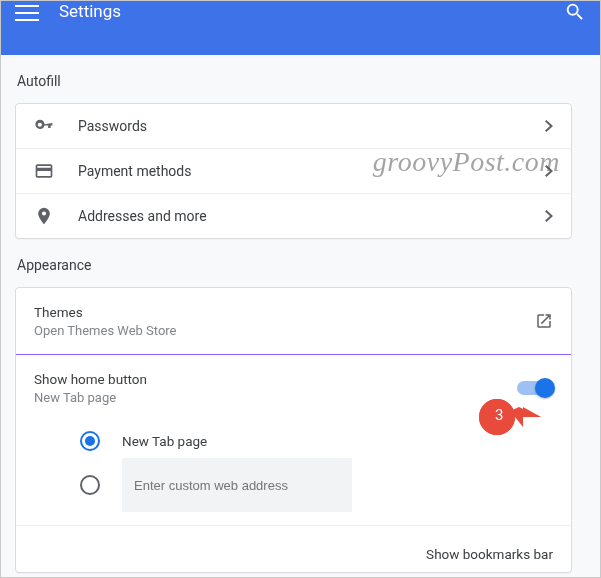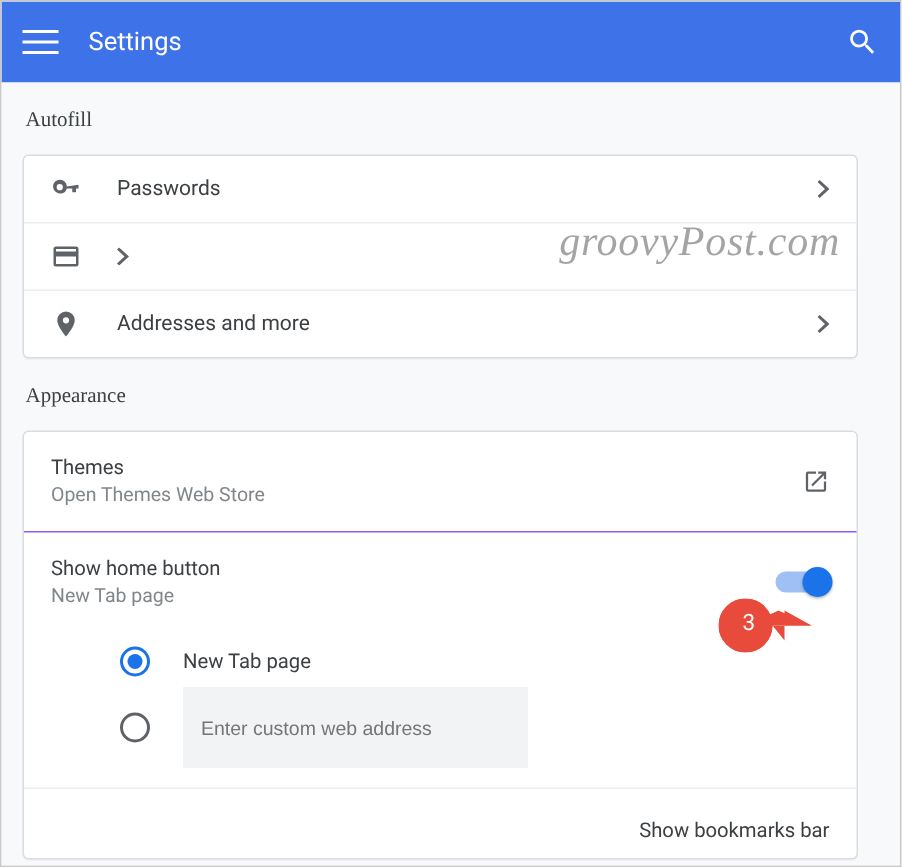--- a/index.html
+++ b/index.html
@@ -12,22 +12,22 @@
     height: 578px;
     overflow: hidden;
     position: relative;
     border: 1px solid #c9c9c9;
   }
   .header {
     background: #3e72e8;
     color: #fff;
     height: 54px;
     display: flex;
-    align-items: center;
-    padding: 12px 14px;
+    align-items: flex-start;
+    padding: 0 14px;
   }
   .menu-icon {
     width: 24px;
     height: 24px;
     display: flex;
     flex-direction: column;
     justify-content: center;
     gap: 5px;
     cursor: pointer;
     margin-right: 20px;
@@ -44,21 +44,20 @@
   }
   .scroll-inner {
     padding: 0 14px 0 14px;
     width: 585px;
   }
 
   .section-title {
     font-size: 14px;
     color: #3c4043;
     padding: 18px 2px 14px 2px;
-    font-family: Liberation Serif, serif;
   }
 
   .card {
     background: #fff;
     border: 1px solid #dadce0;
     border-radius: 4px;
     box-shadow: 0 1px 0 rgba(0,0,0,0.03);
   }
 
   .list-item {
@@ -176,20 +175,21 @@
           </svg>
         <div class="item-label">Passwords</div>
         <svg class="chevron" viewBox="0 0 8 12">
             <path d="M0 1.4L1.4 0 8 6l-6.6 6L0 10.6 5 6z"></path>
           </svg>
       </div>
       <div class="list-item">
         <svg class="item-icon" viewBox="0 0 24 24">
             <path d="M20 4H4a2 2 0 00-2 2v12a2 2 0 002 2h16a2 2 0 002-2V6a2 2 0 00-2-2zm0 14H4v-6h16zm0-10H4V6h16z"></path>
           </svg>
+        <div class="item-label">Payment methods</div>
         <svg class="chevron" viewBox="0 0 8 12">
             <path d="M0 1.4L1.4 0 8 6l-6.6 6L0 10.6 5 6z"></path>
           </svg>
       </div>
       <div class="list-item">
         <svg class="item-icon" viewBox="0 0 24 24">
             <path d="M12 2a7 7 0 00-7 7c0 5.25 7 13 7 13s7-7.75 7-13a7 7 0 00-7-7zm0 9.5A2.5 2.5 0 1114.5 9 2.5 2.5 0 0112 11.5z"></path>
           </svg>
         <div class="item-label">Addresses and more</div>
         <svg class="chevron" viewBox="0 0 8 12">

